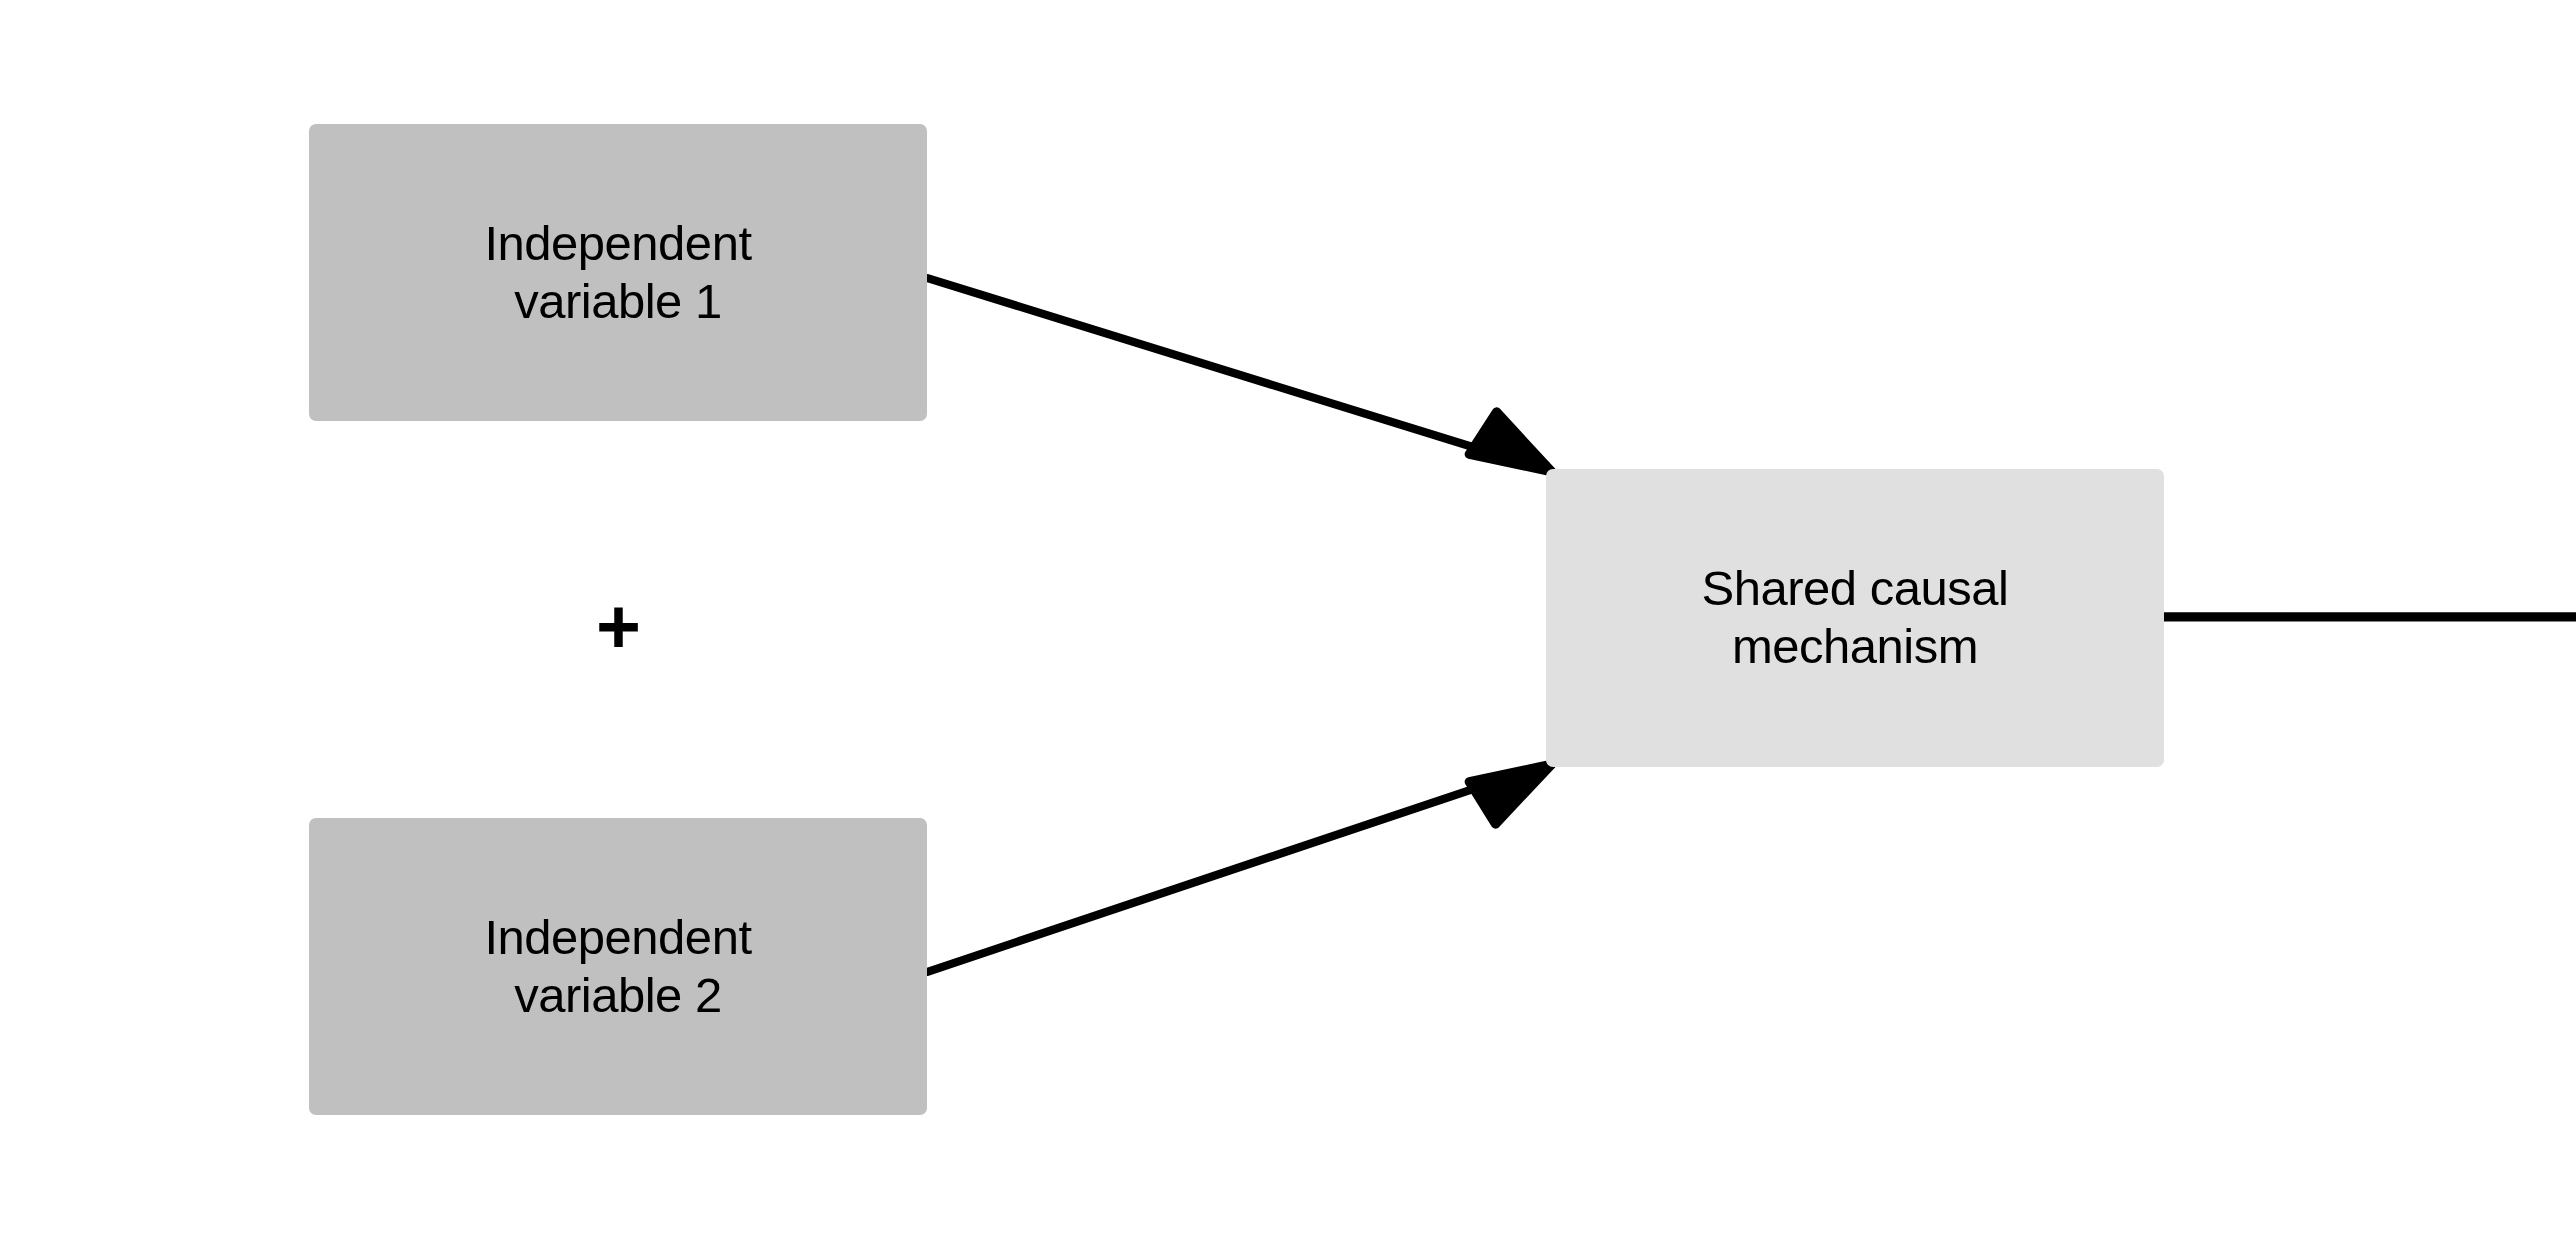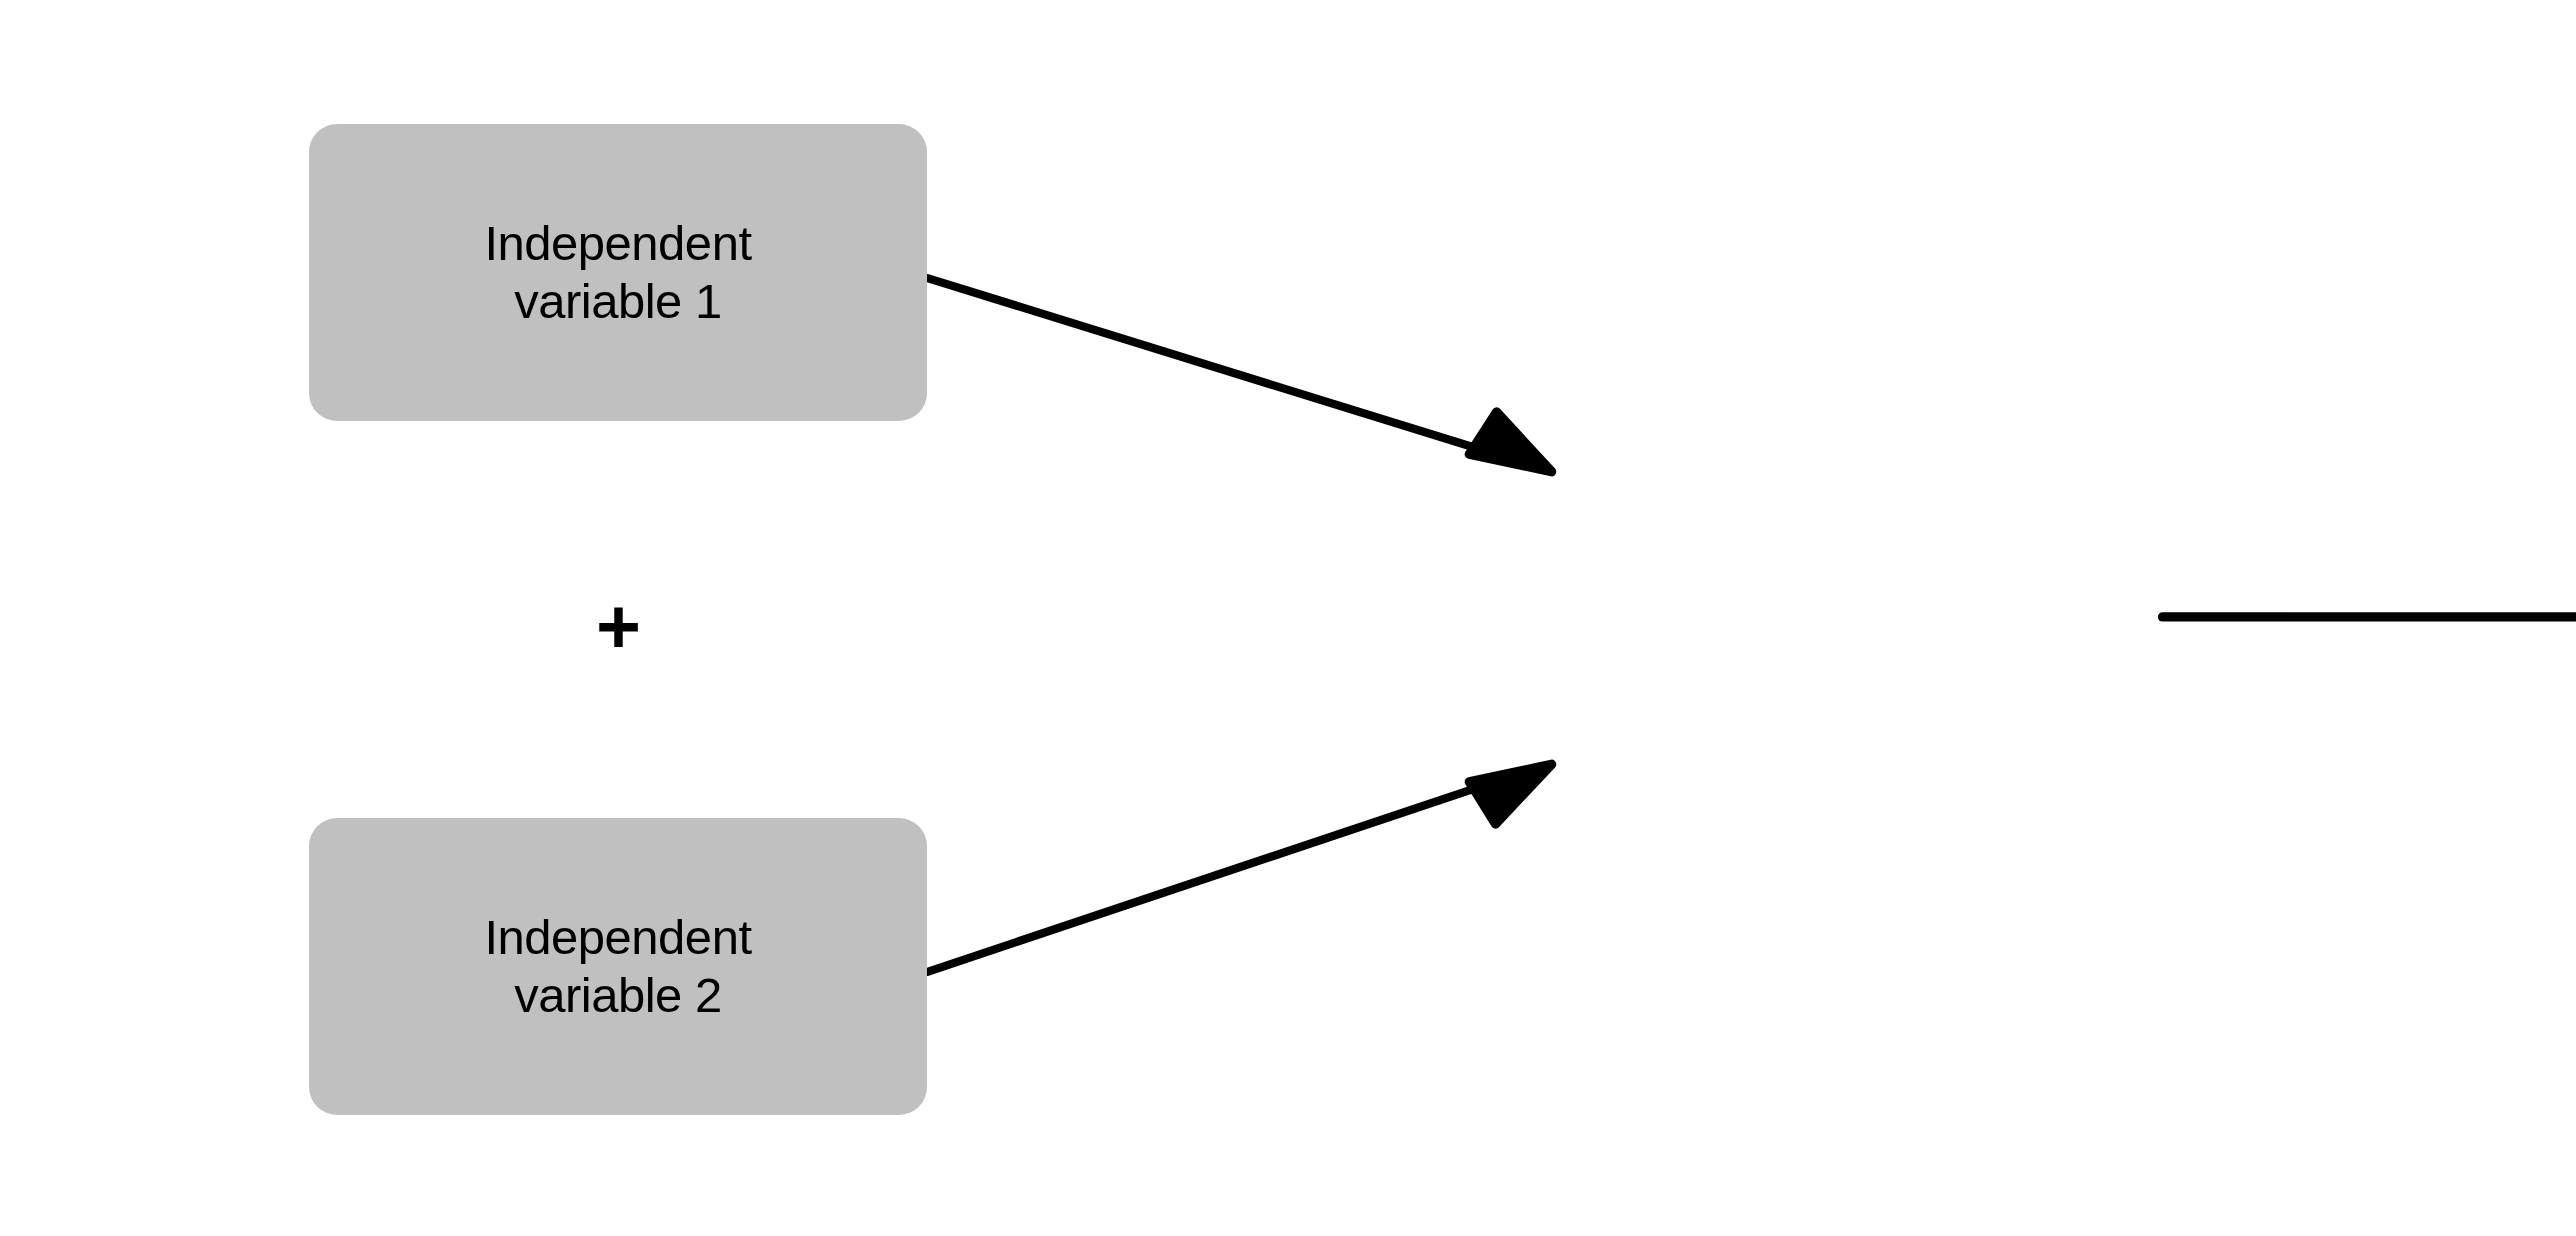--- a/index.html
+++ b/index.html
@@ -14,21 +14,21 @@
   #stage {
     position: relative;
     width: 3709px;
     height: 1236px;
     background: #ffffff;
     overflow: hidden;
   }
   .node {
     position: absolute;
     box-sizing: border-box;
-    border-radius: 28px;
+    border-radius: 7px;
     display: flex;
     align-items: center;
     justify-content: center;
     text-align: center;
     color: #000000;
     font-size: 49px;
     line-height: 1.18;
     letter-spacing: -0.5px;
     font-stretch: condensed;
     white-space: pre-line;
@@ -101,17 +101,19 @@
       <path d="M 5404 1198 L 5254 1118 L 5254 1278 Z" fill="#000000" stroke="#000000" stroke-width="18" stroke-linejoin="round"></path>
     </g>
   </svg>
 
   <div class="node" id="node-iv1" style="background-color: rgb(192, 192, 192);">Independent
 variable 1</div>
 
   <div class="node" id="node-iv2" style="background-color: rgb(192, 192, 192);">Independent
 variable 2</div>
 
+  <div class="node" id="node-mech" style="background-color: rgb(224, 224, 224);">Shared causal
+mechanism</div>
 
   <div id="plus-symbol">+</div>
 
 </div>
 
 
 </body></html>

